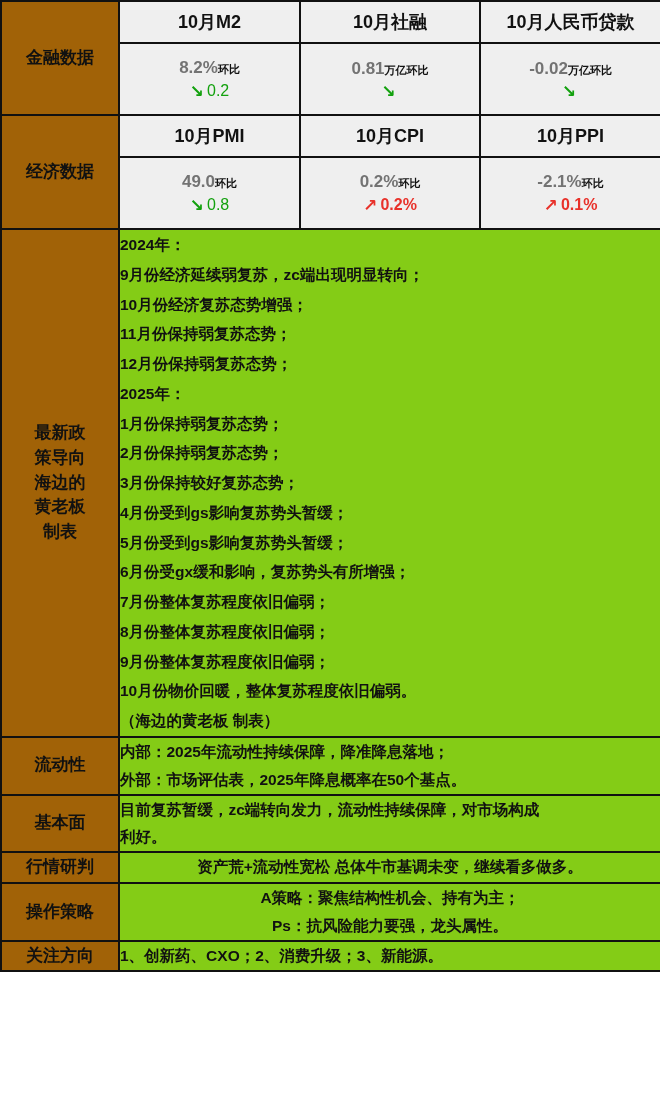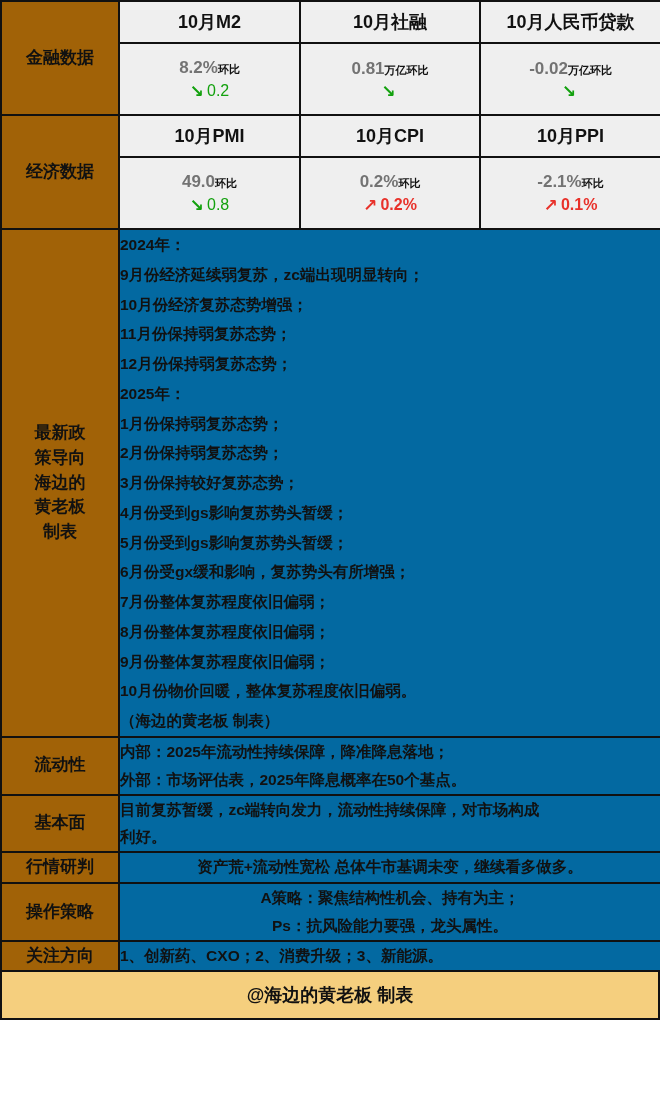--- a/index.html
+++ b/index.html
@@ -98,21 +98,21 @@
   .arrow-red {
     color: #e8312a;
     font-weight: bold;
     font-size: 17px;
     line-height: 1;
   }
   .green-txt { color: #13a10e; font-weight: normal; }
   .red-txt { color: #e8312a; font-weight: bold; }
 
   .body-cell {
-    background: #0369a1;
+    background: #84cc16;
     font-size: 15.5px;
     color: #111;
     font-weight: bold;
     line-height: 1.85;
     padding: 8px 12px;
     text-align: left;
   }
   .policy-cell {
     padding: 10px 14px;
     line-height: 1.92;
@@ -278,15 +278,14 @@
       <tr>
         <td class="label-cell">关注方向</td>
         <td class="body-cell" colspan="3">
           <div>1、创新药、CXO；2、消费升级；3、新能源。</div>
         </td>
       </tr>
 
     </tbody>
   </table>
 
-  <div class="footer-bar">@海边的黄老板 制表</div>
 
 </div>
 
 </body></html>

